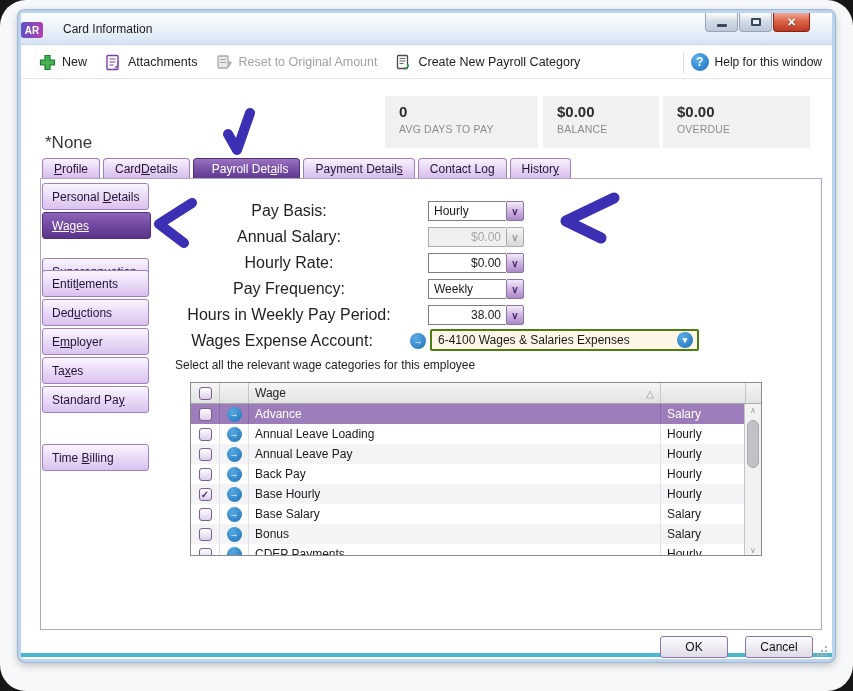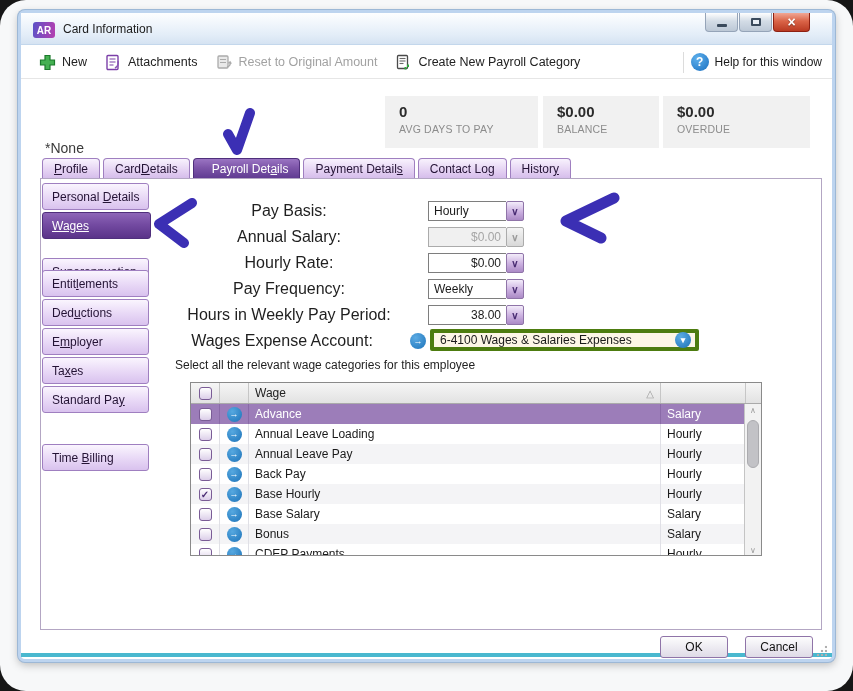--- a/index.html
+++ b/index.html
@@ -8,21 +8,21 @@
   .card { position:relative; width:853px; height:691px; background:#f7f8f9; border-radius:26px; overflow:hidden; }
 
   
   .dialog { position:absolute; left:18px; top:10px; width:817px; height:652px;
             border:3px solid #bdd4ef; border-radius:7px; background:#ffffff; box-shadow:0 0 0 1px #9db8d6, 0 3px 9px rgba(0,0,0,.25); }
   .teal-edge { position:absolute; left:21px; top:653px; width:811px; height:4px; background:#49b8cf; }
 
   
   .titlebar { position:absolute; left:21px; top:13px; width:811px; height:32px;
               background:linear-gradient(#fdfeff,#e3edf8 70%,#d5e3f2); border-bottom:1px solid #c3d7ec; }
-  .app-icon { position:absolute; left:12px; top:9px; width:22px; height:16px; border-radius:3px;
+  .app-icon { position:absolute; left:0; top:9px; width:22px; height:16px; border-radius:3px;
               background:linear-gradient(100deg,#5b52c7,#b63fb0); color:#fff; font-weight:bold; font-size:10px;
               display:flex; align-items:center; justify-content:center; }
   .title-text { position:absolute; left:42px; top:9px; font-size:12px; color:#1c1c1c; }
   .wbtn { position:absolute; top:13px; height:19px; border:1px solid #95a4b8; border-top:none; border-radius:0 0 4px 4px;
           background:linear-gradient(#fefefe,#d3dce6 45%,#bcc8d6); display:flex; align-items:center; justify-content:center; }
   .wbtn-min { left:705px; width:33px; } .wbtn-max { left:739px; width:33px; }
   .wbtn-close { left:773px; width:37px; background:linear-gradient(#f1a795,#da6448 45%,#b93a22); border-color:#8e2012; }
   .glyph-min { width:10px; height:3px; background:#3a4a5c; border-radius:1px; margin-top:6px; }
   .glyph-max { width:10px; height:8px; border:2px solid #3a4a5c; border-radius:1px; background:#e8eef5; }
   .glyph-close { color:#fff; font-size:14px; font-weight:bold; line-height:1; text-shadow:0 1px 1px rgba(0,0,0,.4); }
@@ -33,21 +33,21 @@
   .tb-item { display:flex; align-items:center; gap:6px; margin-left:18px; cursor:default; }
   .tb-item span.lbl { font-size:12.5px; color:#222; }
   .tb-item.disabled span.lbl { color:#a2a2a2; }
   .tb-sep { position:absolute; left:662px; top:6px; width:1px; height:21px; background:#dcdcdc; }
   .tb-help { position:absolute; right:10px; display:flex; align-items:center; gap:6px; }
   .help-circle { width:18px; height:18px; border-radius:50%; background:radial-gradient(circle at 35% 30%,#5eb0ec,#1a6fc0); color:#fff;
                  font-weight:bold; font-size:12px; display:flex; align-items:center; justify-content:center; }
   .ticon { width:17px; height:17px; }
 
   
-  .card-name { position:absolute; left:45px; top:140px; font-size:14px; color:#3a3a3a; }
+  .card-name { position:absolute; left:45px; top:133px; font-size:17px; color:#3a3a3a; }
   .stat { position:absolute; top:96px; height:52px; background:#f1f1f1; padding:7px 0 0 14px; }
   .stat .v { font-size:15px; font-weight:bold; color:#2b2b2b; }
   .stat .l { font-size:10.5px; color:#8c8c8c; margin-top:3px; letter-spacing:.2px; }
   .stat1 { left:385px; width:153px; } .stat2 { left:543px; width:116px; } .stat3 { left:663px; width:147px; }
 
   
   .tabs { position:absolute; left:42px; top:157px; height:22px; display:flex; gap:3px; align-items:flex-end; }
   .tab { height:21px; padding:0 11px; display:flex; align-items:center; font-size:12px; color:#241335;
          background:linear-gradient(#f8f2fd,#e3d0f2 60%,#d4bbea); border:1px solid #9f7fc0; border-bottom:none; border-radius:4px 4px 0 0; }
   .tab.active { height:21px; background:linear-gradient(#9a74c2,#7c54a8 45%,#5e3990); color:#fff; border-color:#4f2f7c;padding-left:18px; }
@@ -65,21 +65,21 @@
   .flabel { position:absolute; left:159px; width:260px; height:20px; line-height:20px; text-align:center; font-size:16px; color:#1f1f1f; }
   .field { position:absolute; left:428px; height:20px; display:flex; }
   .fbox { width:78px; height:20px; border:1px solid #7e7e7e; border-right:none; background:#fff; font-size:12px; line-height:18px; padding:0 5px; }
   .fbox.right { text-align:right; }
   .dd { width:18px; height:20px; border:1px solid #8f74a8; border-radius:2px; background:linear-gradient(#f3ecfa,#cbb0e0 55%,#ab8ac6);
         color:#4a2d73; font-size:10px; font-weight:bold; display:flex; align-items:center; justify-content:center; }
   .field.disabled .fbox { background:#f0f0f0; color:#a6a6a6; border-color:#ababab; }
   .field.disabled .dd { background:linear-gradient(#f4f4f4,#d8d8d8); color:#9a9a9a; border-color:#ababab; }
   .blue-circle { width:16px; height:16px; border-radius:50%; background:radial-gradient(circle at 35% 30%,#5cabe4,#1c72b8);
                  color:#fff; font-size:9px; font-weight:bold; display:flex; align-items:center; justify-content:center; }
-  .expense-field { position:absolute; left:430px; top:329px; width:269px; height:22px; border:4px solid #4d7c0f; border-radius:2px;
+  .expense-field { position:absolute; left:430px; top:329px; width:269px; height:22px; border:2px solid #4d7c0f; border-radius:2px;
                    background:#fdf6e6; display:flex; align-items:center; padding:0 4px 0 6px; font-size:12px; }
   .expense-field .val { flex:1; }
 
   
   .caption { position:absolute; left:175px; top:358px; font-size:12px; color:#1f1f1f; }
   .wtable { position:absolute; left:190px; top:382px; width:572px; height:174px; border:1px solid #8a8a8a; overflow:hidden; background:#fff; }
   .thead { display:grid; grid-template-columns:29px 29px 412px 85px 17px; height:21px;
            background:linear-gradient(#f6f6f6,#e2e2e2); border-bottom:1px solid #aaa; }
   .thead > div { border-right:1px solid #c6c6c6; display:flex; align-items:center; padding:0 6px; font-size:12px; color:#222; }
   .thead .sort { margin-left:auto; color:#9a9a9a; font-size:10px; }

